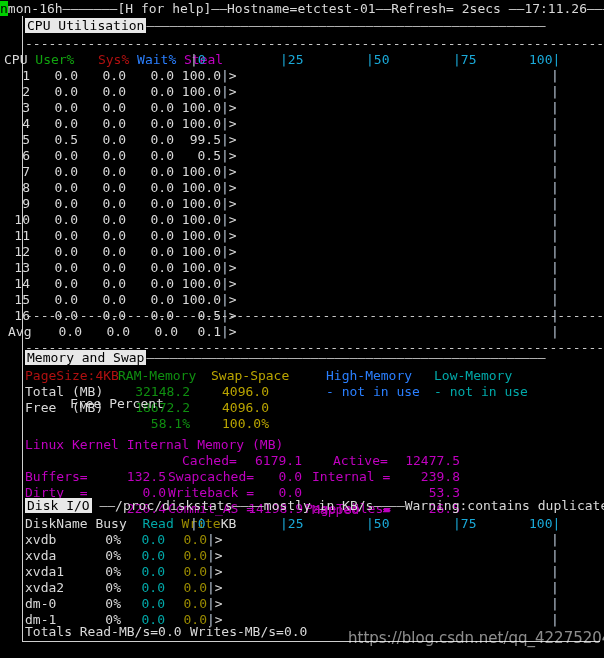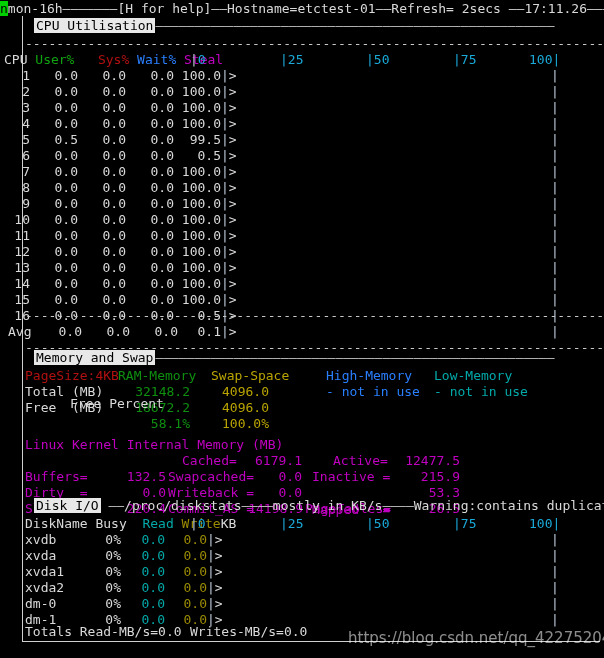--- a/index.html
+++ b/index.html
@@ -24,21 +24,21 @@
   .cyn{color:#00a8a8;}      
   .mag{color:#c000c0;}      
   .yel{color:#9a8b00;}      
   .gold{color:#b9a400;}     
   .grn2{color:#0f8f10;}     
   .cyn2{color:#1aa9d8;}     
   .dash{color:#c8c8c8;}
   .bar{color:#b9c6d6;}
 
   
-  .chip{background:#e8e8e8;color:#000;padding:0 2px;margin-left:9px;}
+  .chip{background:#e8e8e8;color:#000;padding:0 2px;}
 
   
   .cursor{background:#00d000;color:#000;}
 
   
   .vline{position:absolute;width:1px;background:#cfcfcf;}
   .hline{position:absolute;height:1px;background:#cfcfcf;}
 
   #watermark{
     position:absolute;
@@ -143,22 +143,22 @@
 
   <div class="row" style="top:453px;left:182px;"><span class="mag">Cached=</span></div>
   <div class="row" style="top:453px;left:240px;width:62px;text-align:right;"><span class="mag">6179.1</span></div>
   <div class="row" style="top:453px;left:333px;"><span class="mag">Active=</span></div>
   <div class="row" style="top:453px;left:390px;width:70px;text-align:right;"><span class="mag">12477.5</span></div>
 
   <div class="row" style="top:469px;left:25px;"><span class="mag">Buffers=</span></div>
   <div class="row" style="top:469px;left:104px;width:62px;text-align:right;"><span class="mag">132.5</span></div>
   <div class="row" style="top:469px;left:168px;"><span class="mag">Swapcached=</span></div>
   <div class="row" style="top:469px;left:240px;width:62px;text-align:right;"><span class="mag">0.0</span></div>
-  <div class="row" style="top:469px;left:312px;"><span class="mag">Inactive =</span></div>
-  <div class="row" style="top:469px;left:390px;width:70px;text-align:right;"><span class="mag">215.9</span></div>
+  <div class="row" style="top:469px;left:312px;"><span class="mag">Internal =</span></div>
+  <div class="row" style="top:469px;left:390px;width:70px;text-align:right;"><span class="mag">239.8</span></div>
 
   <div class="row" style="top:485px;left:25px;"><span class="mag">Dirty  =</span></div>
   <div class="row" style="top:485px;left:104px;width:62px;text-align:right;"><span class="mag">0.0</span></div>
   <div class="row" style="top:485px;left:168px;"><span class="mag">Writeback =</span></div>
   <div class="row" style="top:485px;left:240px;width:62px;text-align:right;"><span class="mag">0.0</span></div>
   <div class="row" style="top:502px;left:312px;"><span class="mag">Mapped   =</span></div>
   <div class="row" style="top:485px;left:390px;width:70px;text-align:right;"><span class="mag">53.3</span></div>
 
   <div class="row" style="top:501px;left:25px;"><span class="mag">Slab   =</span></div>
   <div class="row" style="top:501px;left:104px;width:62px;text-align:right;"><span class="mag">220.4</span></div>

